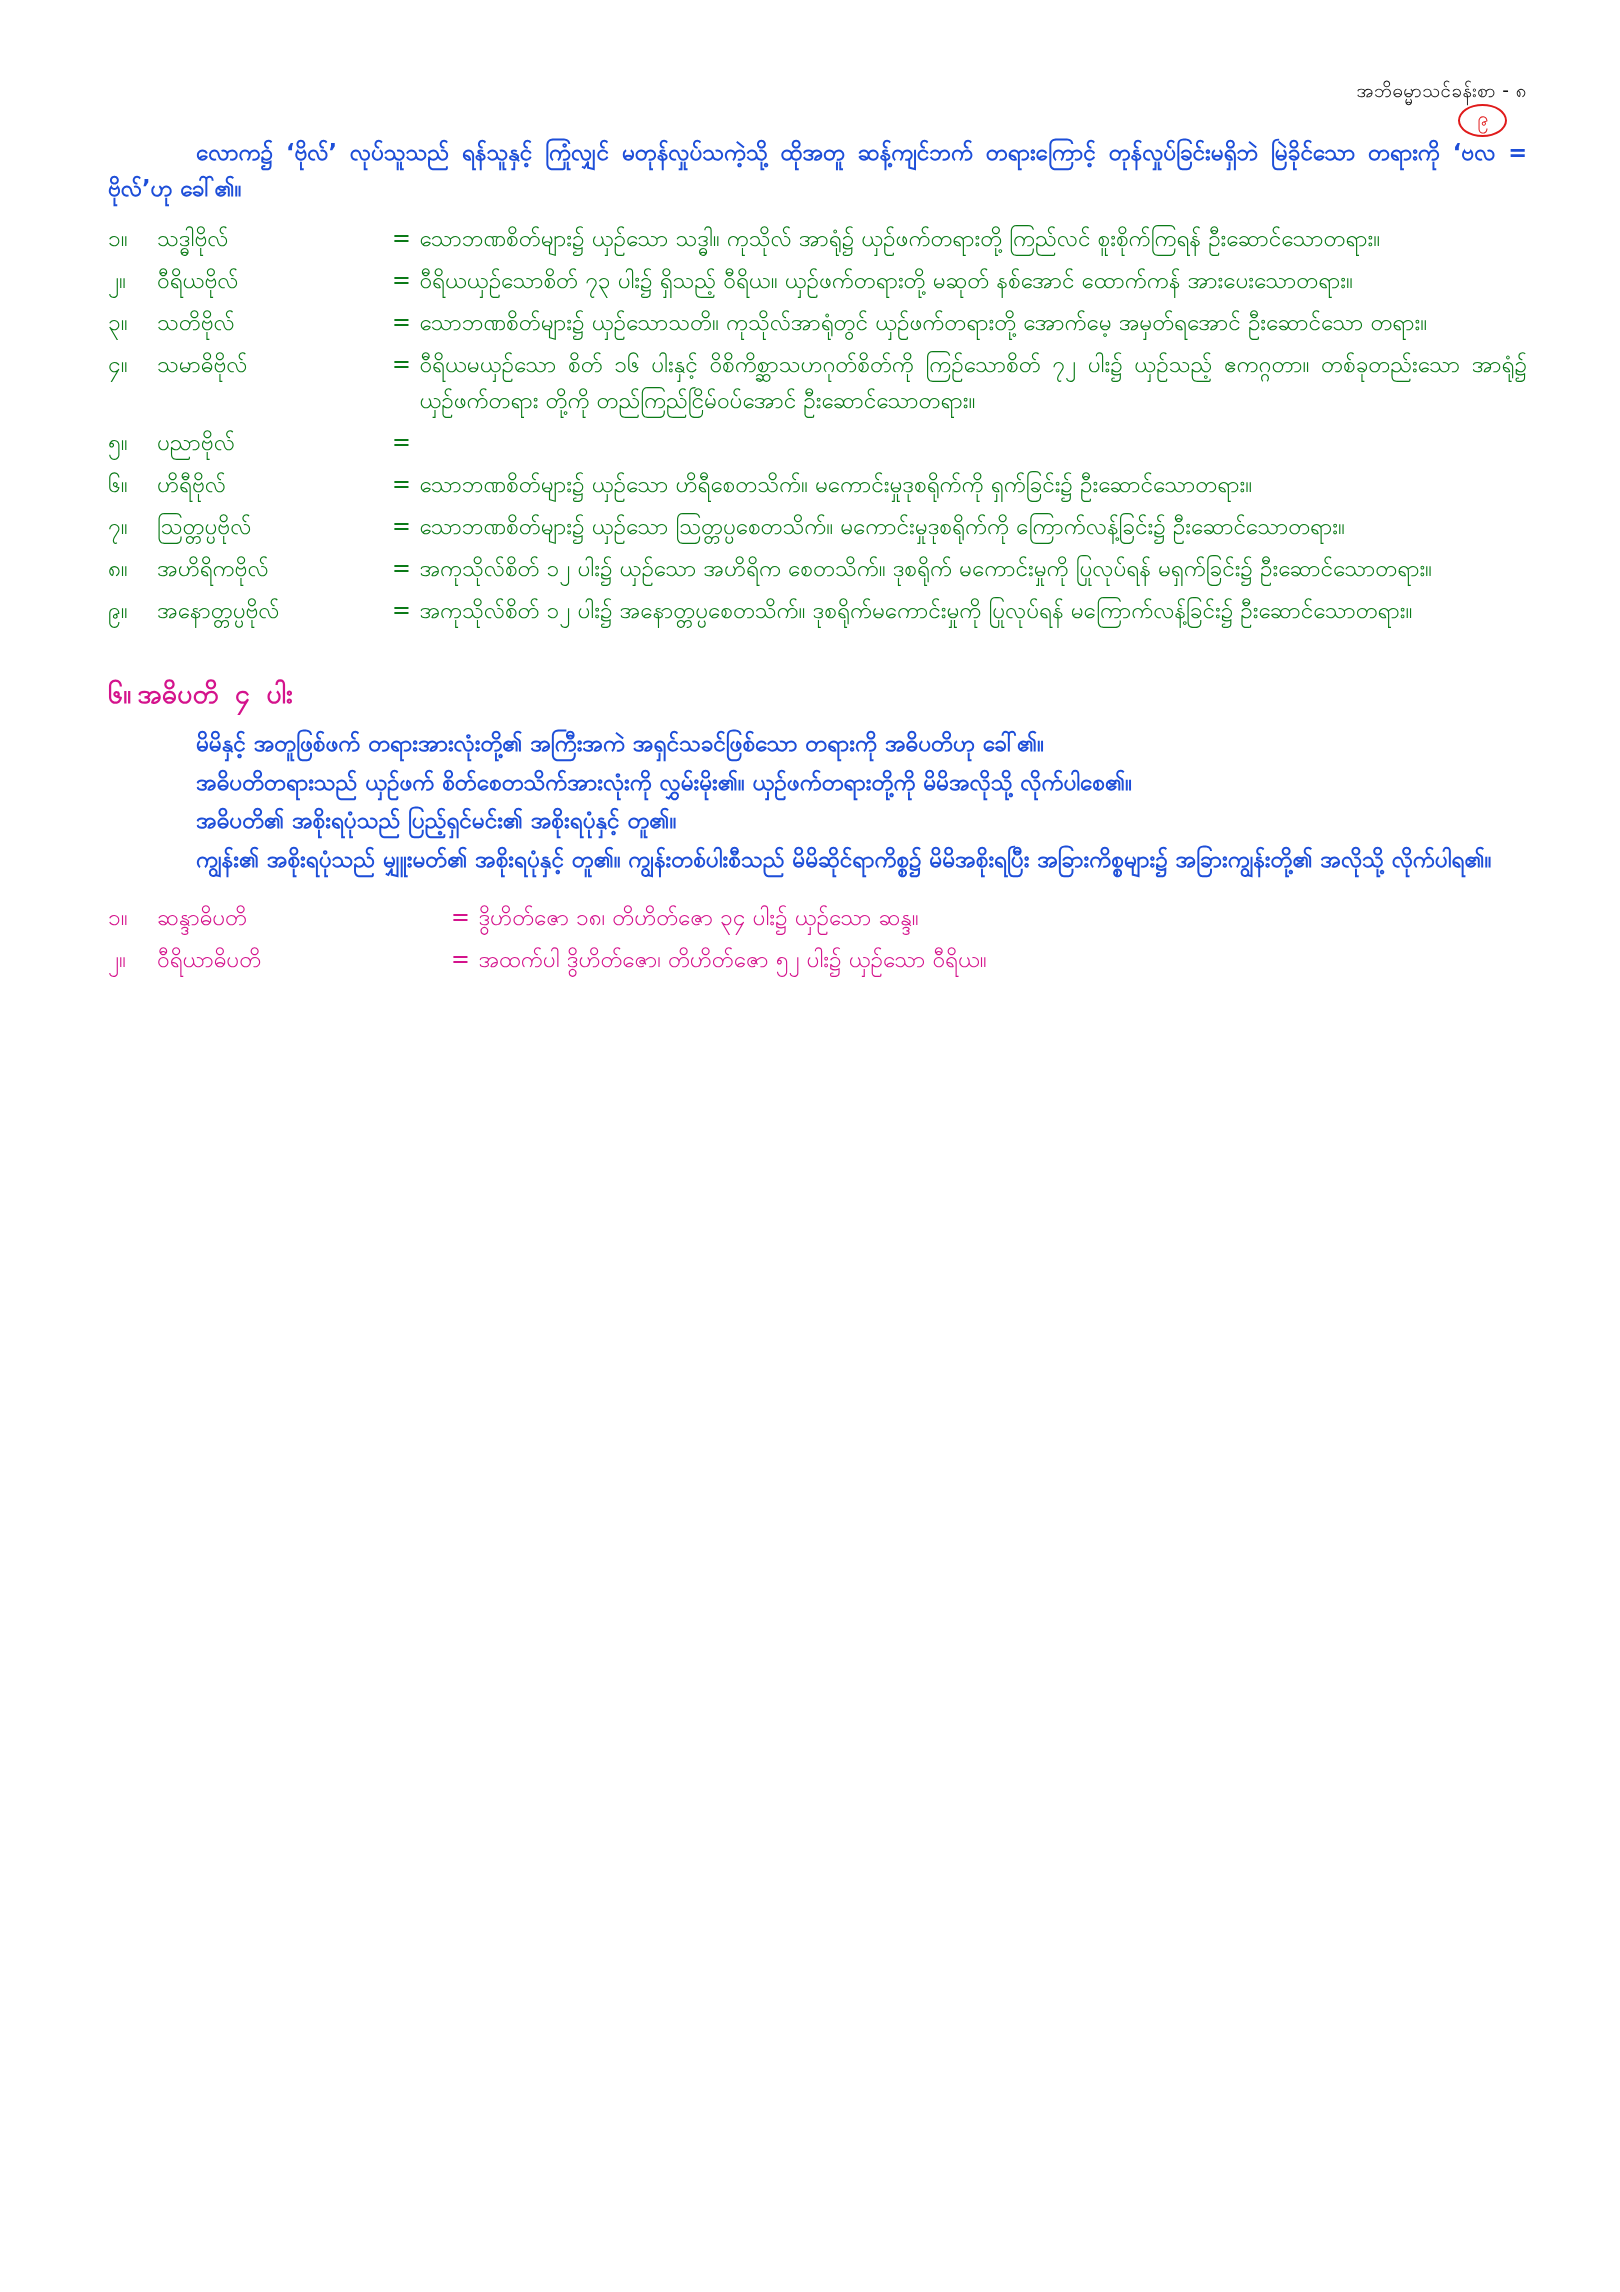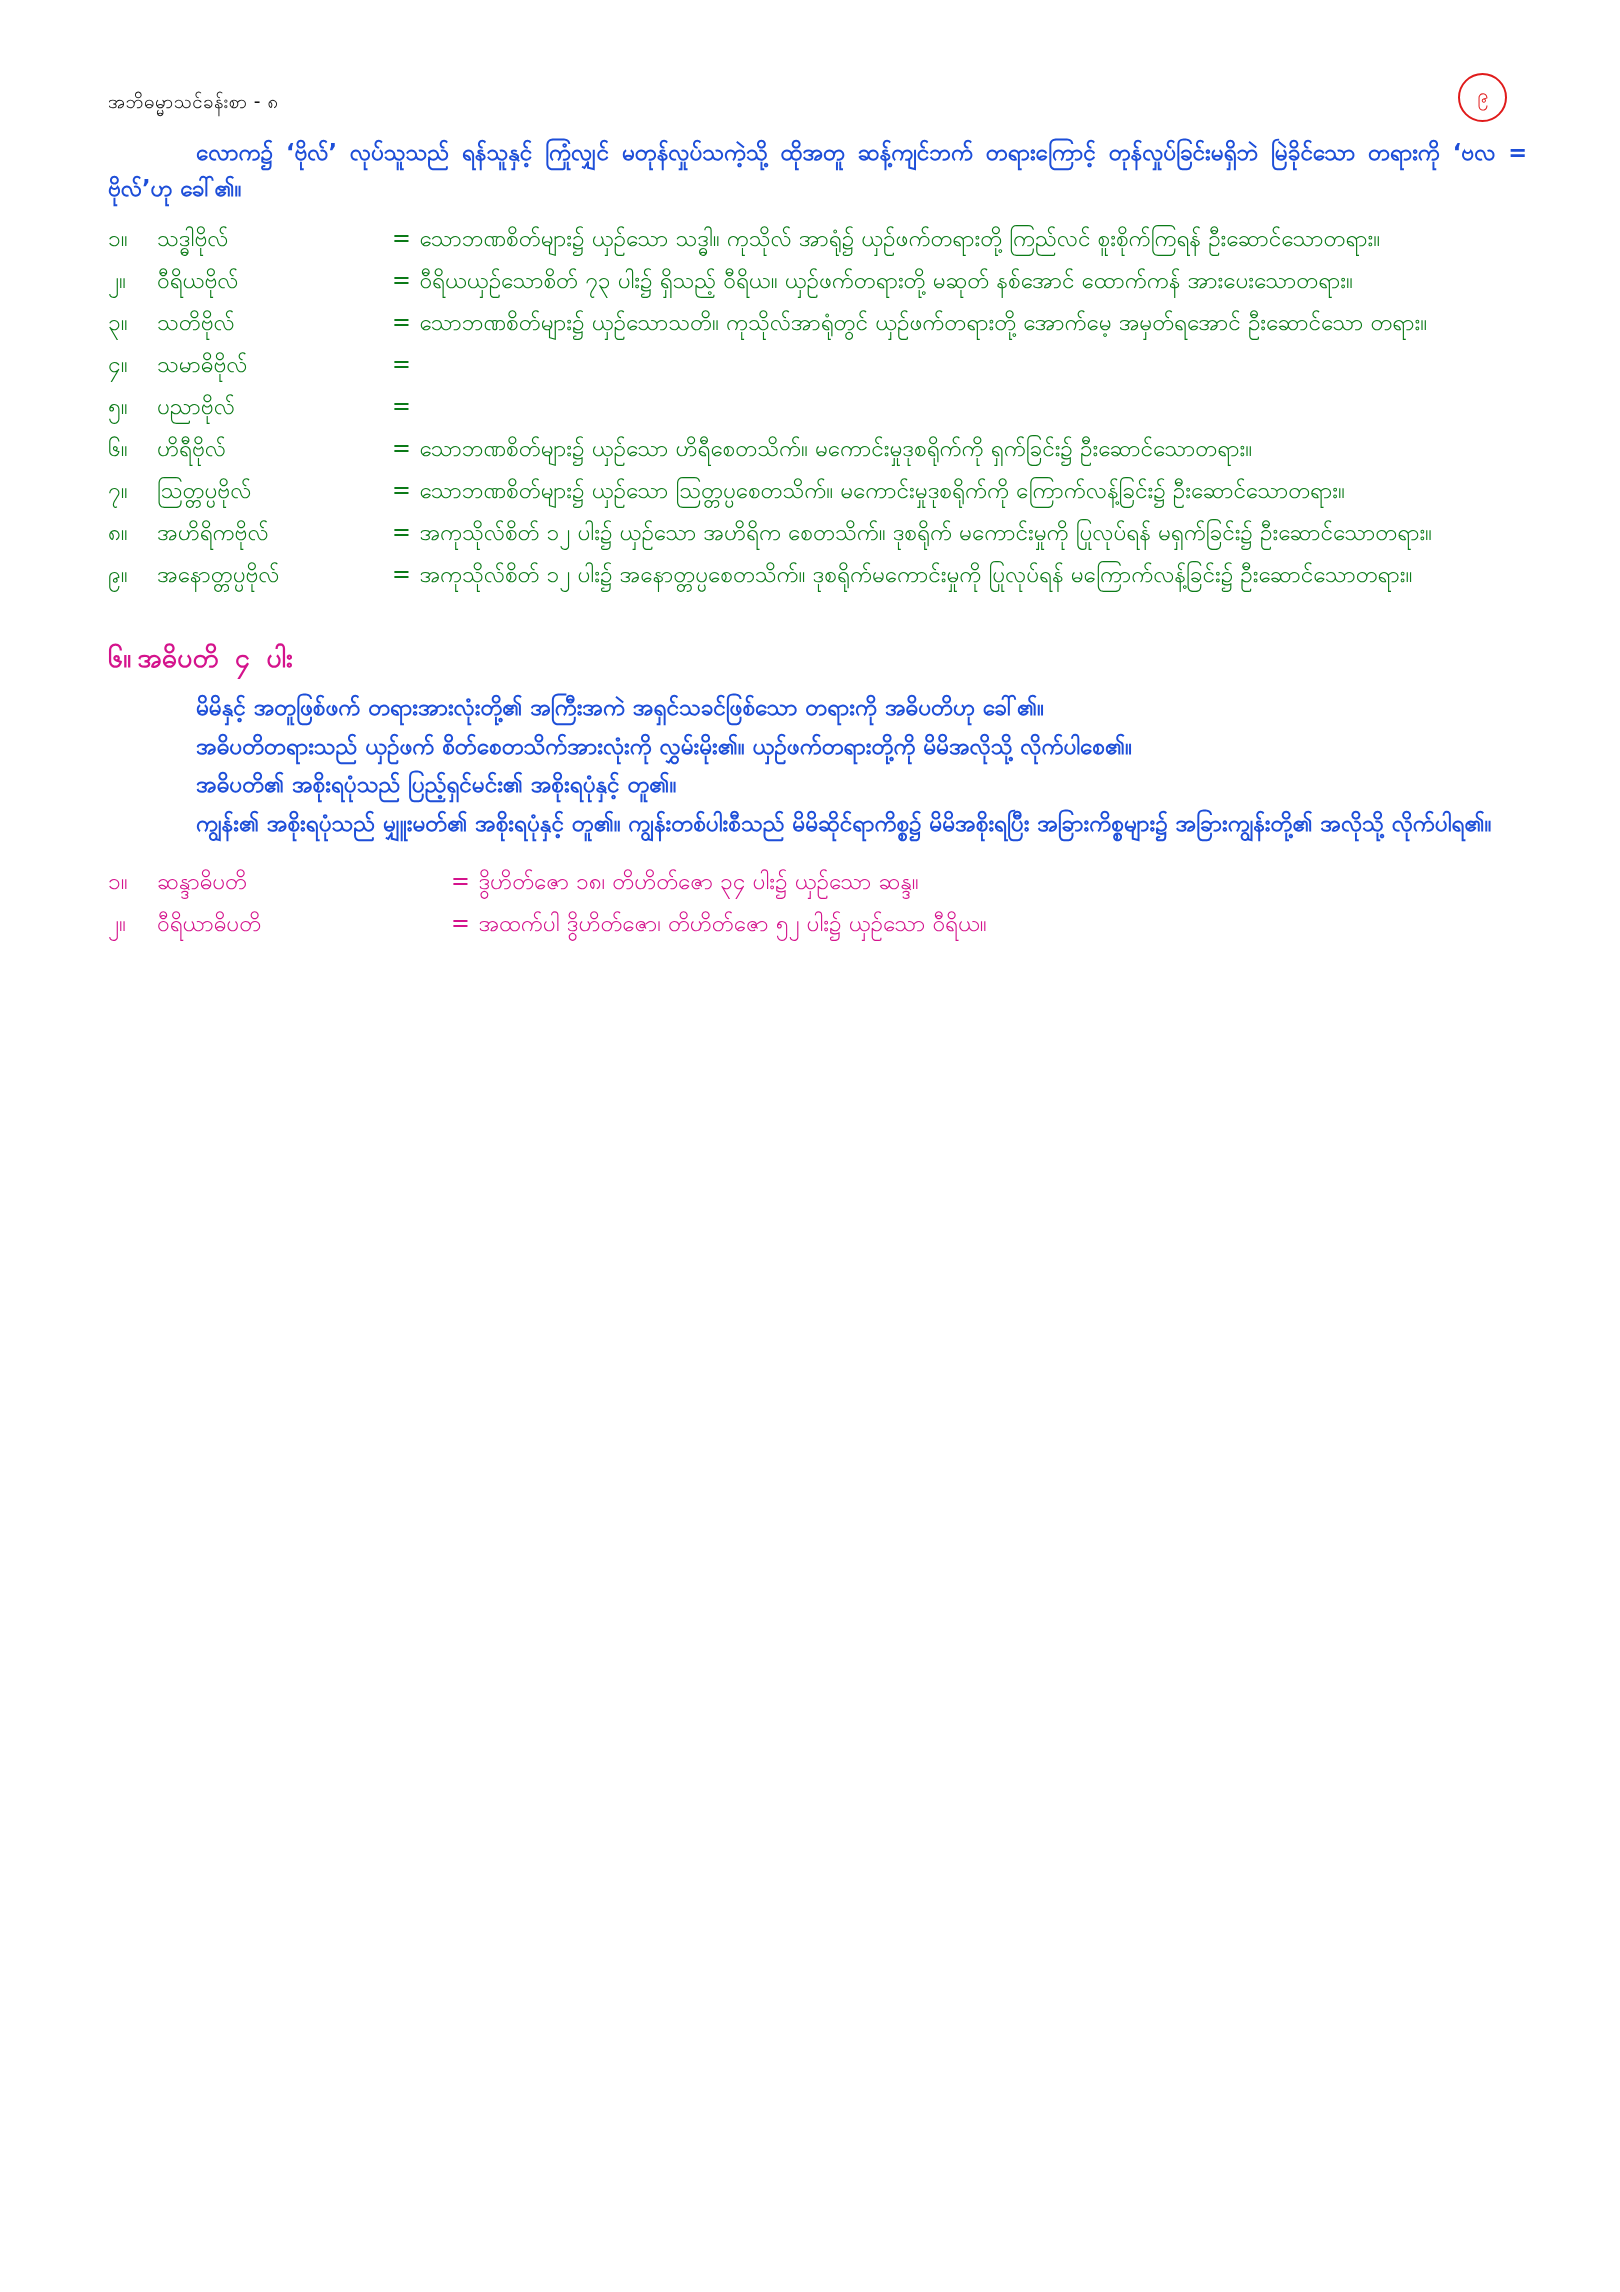--- a/index.html
+++ b/index.html
@@ -13,23 +13,24 @@
   .page {
     position: relative;
     width: 1620px;
     height: 2293px;
     background: #ffffff;
     box-sizing: border-box;
     padding: 69px 93px 59px 108px;
   }
   .header-row {
     display: flex;
-    align-items: center;
+    align-items: flex-end;
     justify-content: space-between;
     height: 59px;
+    flex-direction: column;
   }
   .header-title {
     font-size: 18.6px;
     color: #111111;
     letter-spacing: 0.5px;
     padding-top: 9.8px;
   }
   .page-number-circle {
     width: 45px;
     height: 45px;
@@ -138,20 +139,21 @@
       <div class="li-num">၃။</div>
       <div class="li-term">သတိဗိုလ်</div>
       <div class="li-eq">=</div>
       <div class="li-def">သောဘဏစိတ်များ၌ ယှဉ်သောသတိ။ ကုသိုလ်အာရုံတွင် ယှဉ်ဖက်တရားတို့ အောက်မေ့ အမှတ်ရအောင် ဦးဆောင်သော တရား။</div>
     </div>
 
     <div class="list-item">
       <div class="li-num">၄။</div>
       <div class="li-term">သမာဓိဗိုလ်</div>
       <div class="li-eq">=</div>
+      <div class="li-def">ဝီရိယမယှဉ်သော စိတ် ၁၆ ပါးနှင့် ဝိစိကိစ္ဆာသဟဂုတ်စိတ်ကို ကြဉ်သောစိတ် ၇၂ ပါး၌ ယှဉ်သည့် ဧကဂ္ဂတာ။ တစ်ခုတည်းသော အာရုံ၌ ယှဉ်ဖက်တရား တို့ကို တည်ကြည်ငြိမ်ဝပ်အောင် ဦးဆောင်သောတရား။</div>
     </div>
 
     <div class="list-item">
       <div class="li-num">၅။</div>
       <div class="li-term">ပညာဗိုလ်</div>
       <div class="li-eq">=</div>
     </div>
 
     <div class="list-item">
       <div class="li-num">၆။</div>

